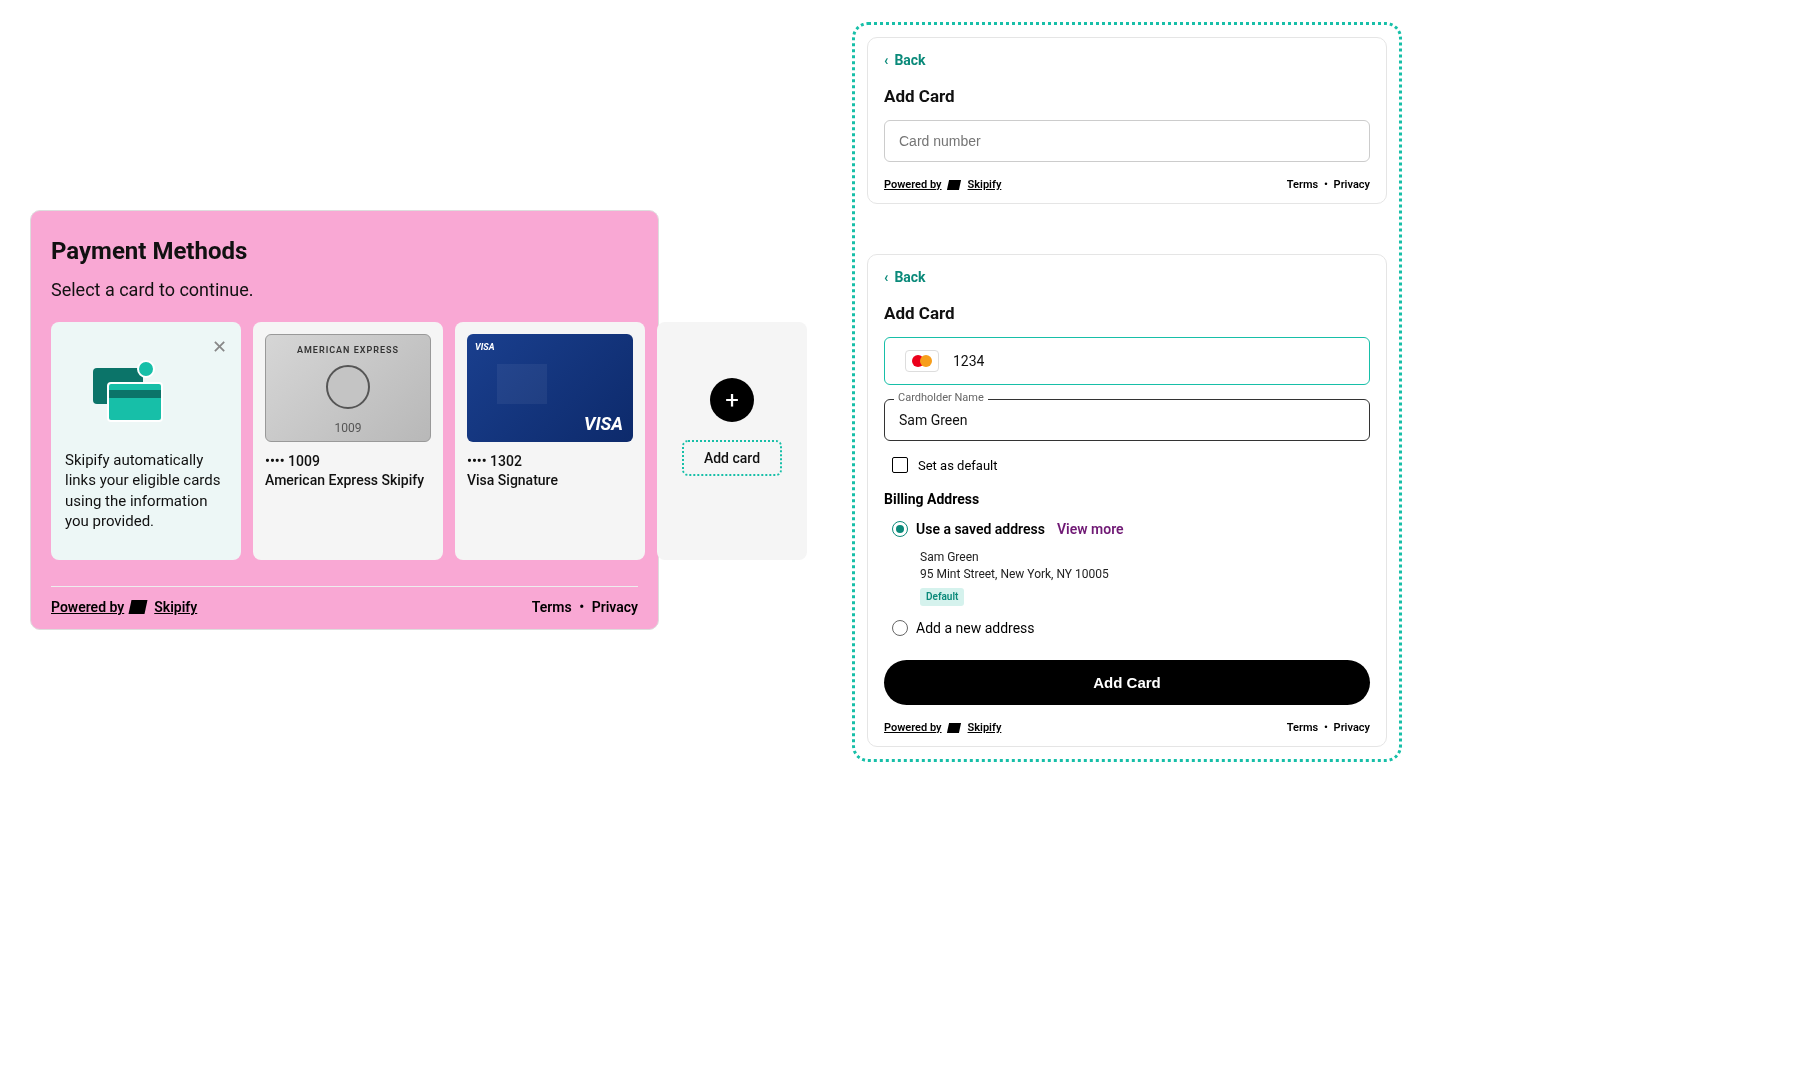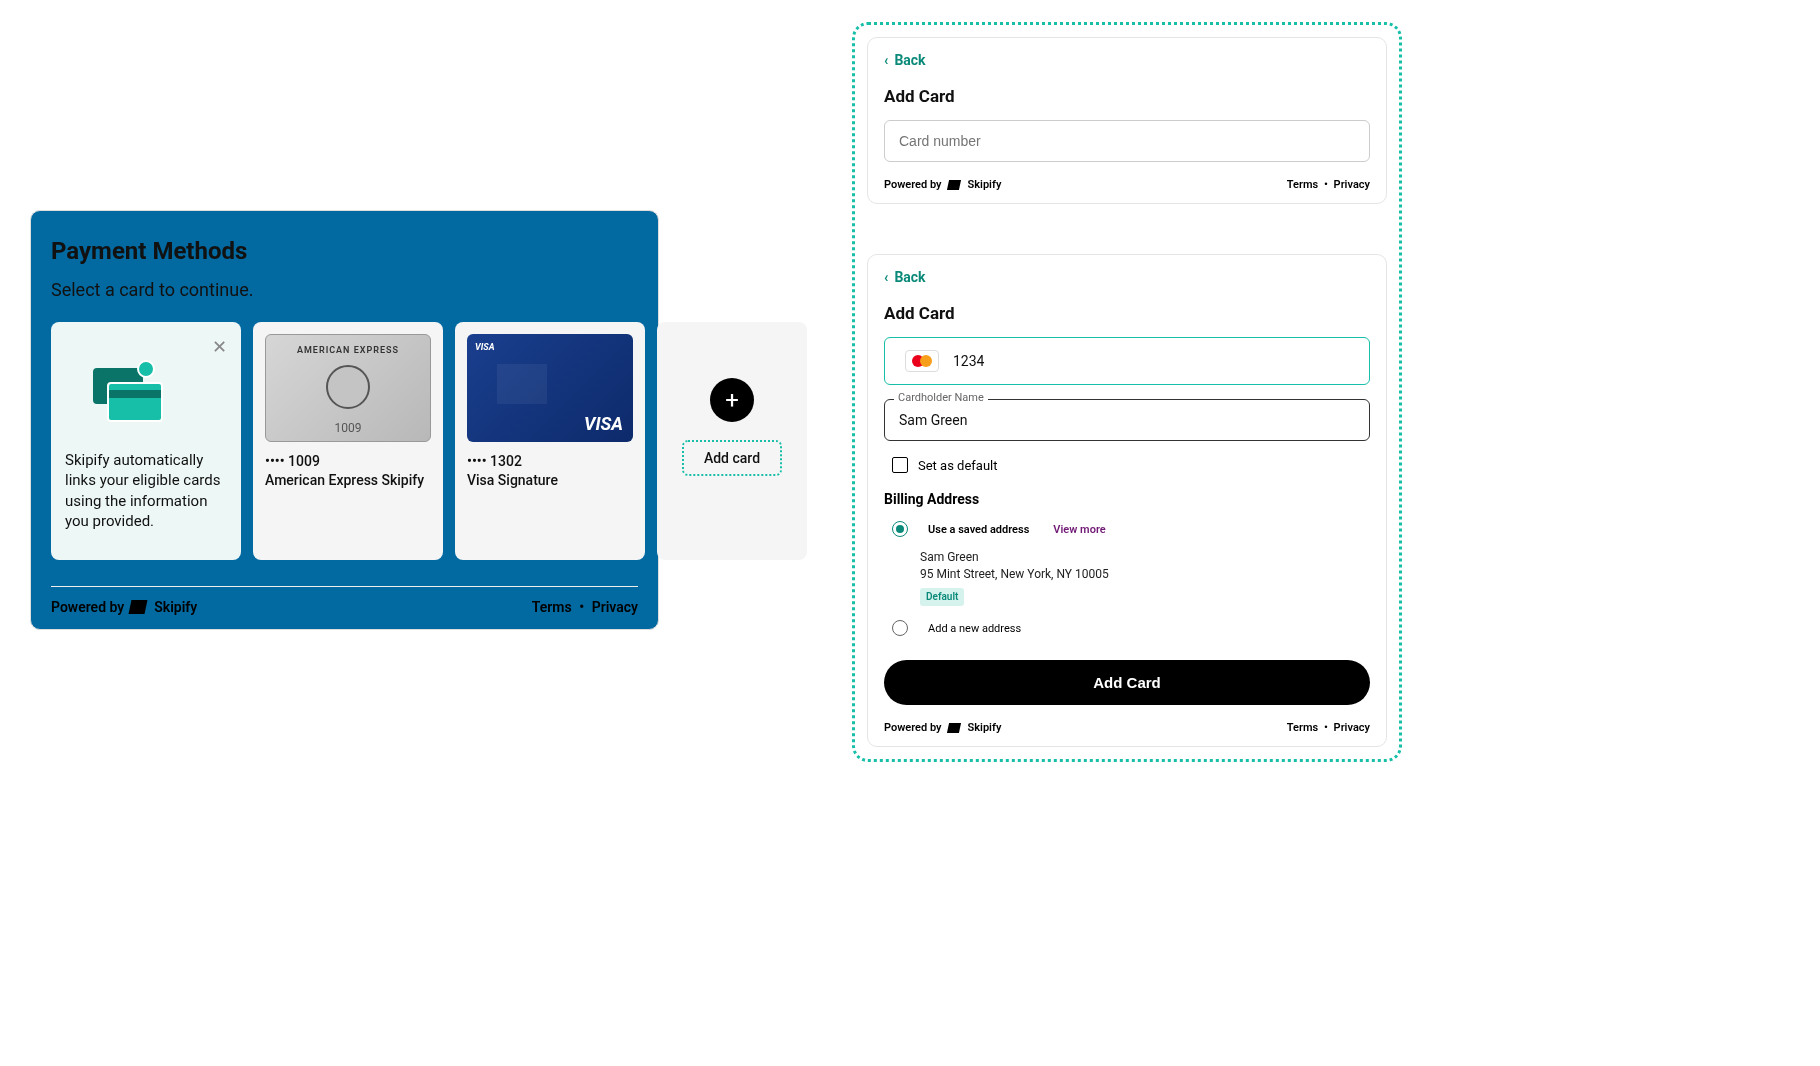--- a/index.html
+++ b/index.html
@@ -12,21 +12,21 @@
     }
 
     
     .payment-panel {
       position: absolute;
       left: 30px;
       top: 210px;
       width: 629px;
       border: 1px solid #ddd;
       border-radius: 10px;
-      background: #0369a1;
+      background: #f9a8d4;
       padding: 26px 20px 14px 20px;
     }
     .payment-title {
       font-size: 24px;
       font-weight: 700;
       color: #111;
       margin-bottom: 14px;
     }
     .payment-subtitle {
       font-size: 18px;
@@ -223,20 +223,21 @@
       align-items: center;
       padding-top: 12px;
       border-top: 1px solid #eee;
       font-size: 14px;
     }
     .powered {
       display: flex;
       align-items: center;
       gap: 6px;
       font-weight: 600;
+      text-decoration: underline;
     }
     .skipify-logo {
       display: inline-block;
       width: 16px;
       height: 14px;
       background: #000;
       transform: skewX(-12deg);
       margin-right: 2px;
     }
     .footer-links { font-weight: 600; }
@@ -345,23 +346,23 @@
       cursor: pointer;
     }
     .section-head {
       font-size: 14px;
       font-weight: 700;
       margin-bottom: 14px;
     }
     .radio-row {
       display: flex;
       align-items: center;
-      gap: 20px;
+      gap: 8px;
       margin-left: 8px;
-      font-size: 11px;
+      font-size: 14px;
       margin-bottom: 12px;
     }
     .radio {
       width: 16px;
       height: 16px;
       border: 1.5px solid #666;
       border-radius: 50%;
       position: relative;
       cursor: pointer;
     }

